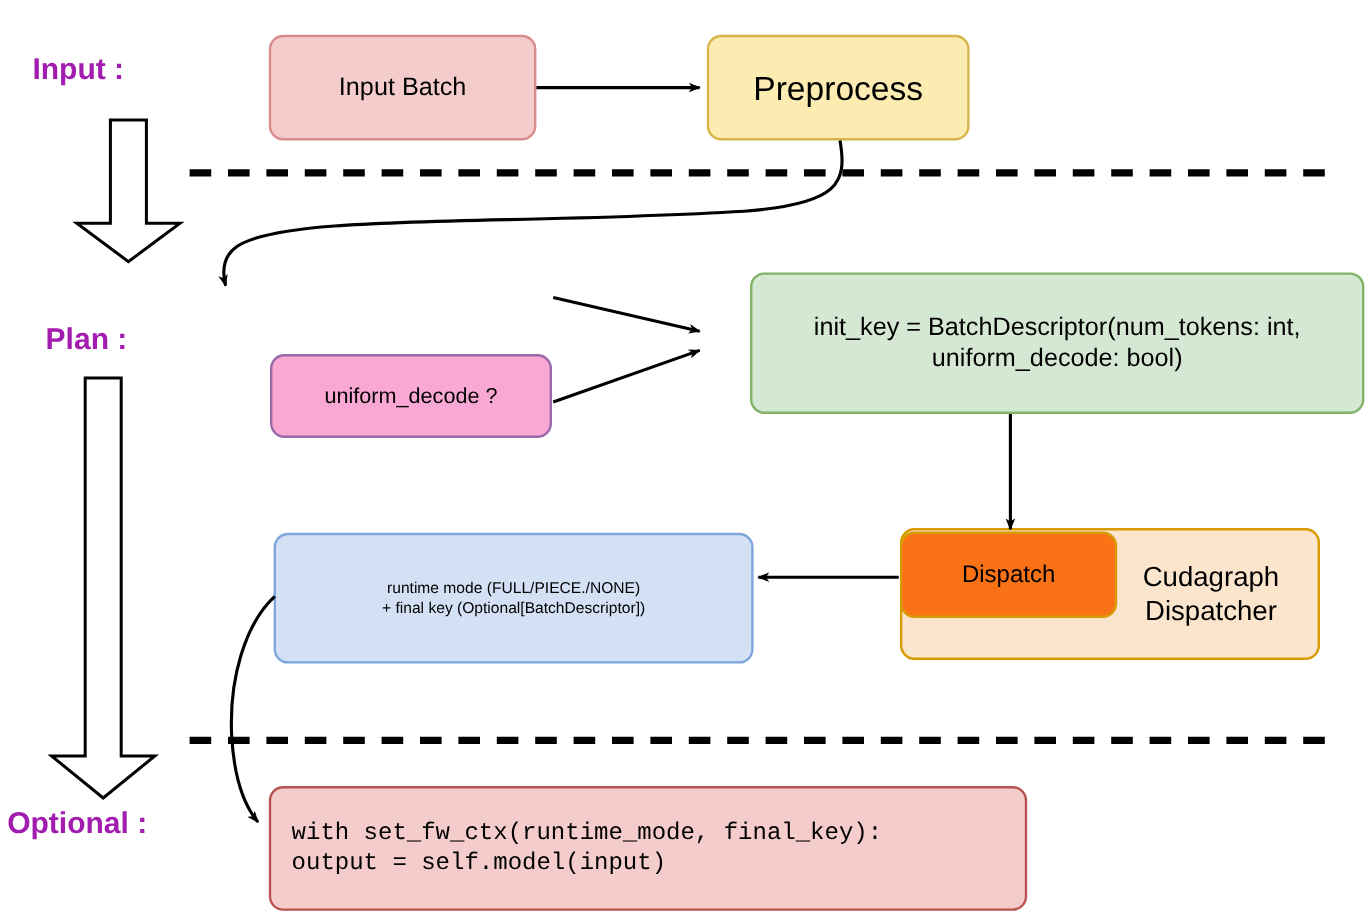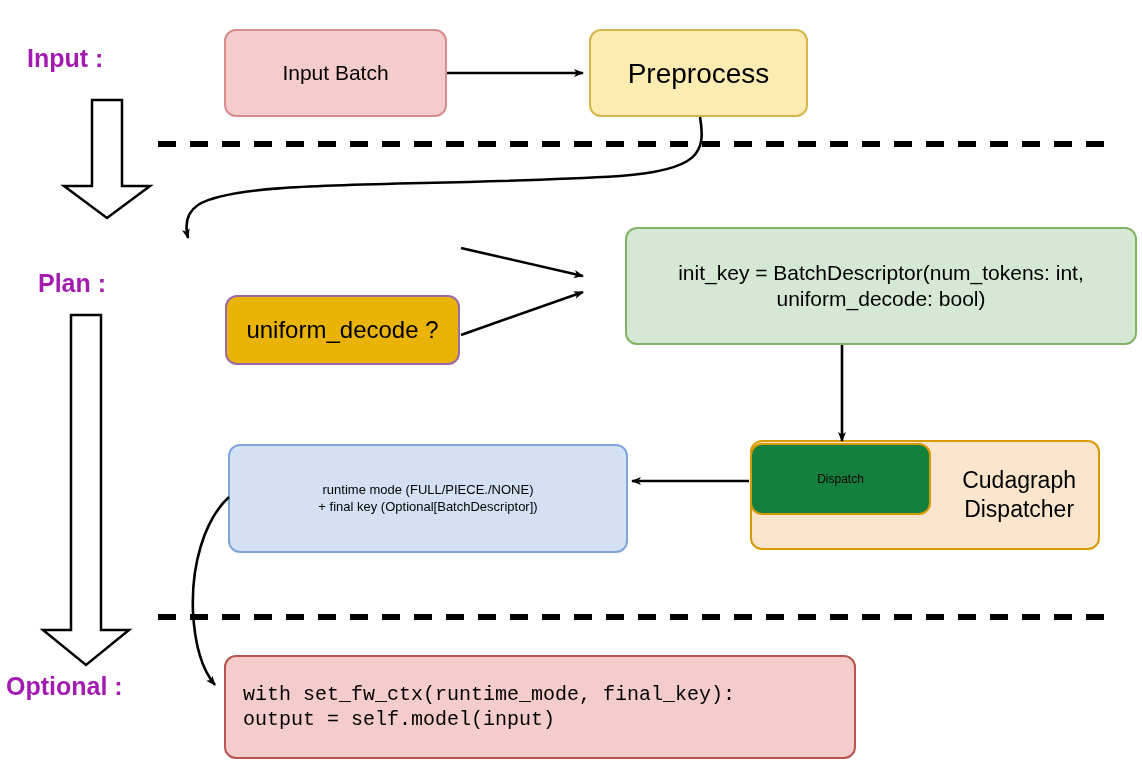--- a/index.html
+++ b/index.html
@@ -53,47 +53,47 @@
     background: #fdecb1; border-color: #d9b44a;
     font-size: 28px;
   }
   .n-cg-padding {
     left: 225px; top: 212px; width: 235px; height: 70px;
     background: #e3d4e8; border-color: #9a6aa8;
     font-size: 21px;
   }
   .n-uniform-decode {
     left: 225px; top: 295px; width: 235px; height: 70px;
-    background: #eab308; border-color: #9a6aa8;
-    font-size: 24px;
+    background: #f9a8d4; border-color: #9a6aa8;
+    font-size: 18px;
     align-items: center;
   }
   .n-init-key {
     left: 589px; top: 227px; width: 512px; height: 118px;
     background: #d5e8d4; border-color: #82b366;
     font-size: 21px;
     margin-left: 36px;
   }
   .n-runtime-mode {
     left: 228px; top: 444px; width: 400px; height: 109px;
     background: #d4e1f5; border-color: #7ea6dd;
     font-size: 13px;
   }
   .n-cudagraph-outer {
     left: 750px; top: 440px; width: 350px; height: 110px;
     background: #fce5cd; border-color: #d79b00;
     font-size: 23px;
     justify-content: flex-end;
-    padding-right: 22px;
+    padding-right: 32px;
   }
   .n-cudagraph-outer .node-text { width: auto; }
   .n-dispatch {
     left: 750px; top: 443px; width: 181px; height: 72px;
-    background: #15803d; border-color: #d79b00;
-    font-size: 12px;
+    background: #f97316; border-color: #d79b00;
+    font-size: 20px;
   }
   .n-code {
     left: 224px; top: 655px; width: 632px; height: 104px;
     background: #f5cccc; border-color: #b85450;
     font-family: "Liberation Mono", "DejaVu Sans Mono", monospace;
     font-size: 20px;
     justify-content: flex-start;
     padding-left: 17px;
     text-align: left;
   }

